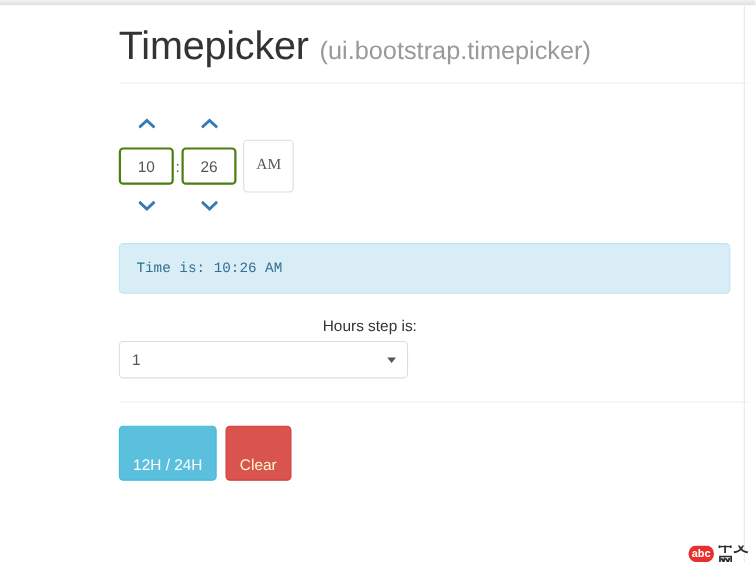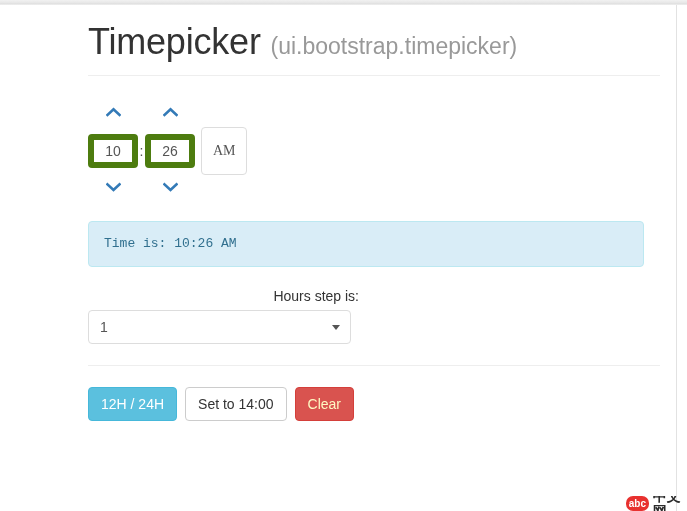--- a/index.html
+++ b/index.html
@@ -35,21 +35,21 @@
   #page {
     position: absolute;
     left: 0;
     top: 5px;
     width: 676px;
     height: 506px;
     background: #ffffff;
   }
   .container {
     position: absolute;
-    left: 88px;
+    left: 108px;
     top: 0;
     width: 572px;
   }
   
   .page-header {
     margin: 0;
     padding-top: 17px;
     padding-bottom: 9px;
     border-bottom: 1px solid #eeeeee;
     width: 572px;
@@ -88,21 +88,21 @@
     padding: 0;
   }
   .tp-btn-chevron svg { display: block; margin: 0 auto; }
   .tp-input {
     width: 50px;
     height: 34px;
     box-sizing: border-box;
     text-align: center;
     font-size: 14px;
     color: #555555;
-    border: 6px solid #4d7c0f;
+    border: 2px solid #4d7c0f;
     border-radius: 4px;
     background: #ffffff;
     font-family: "Liberation Sans", sans-serif;
     outline: none;
     padding: 4px;
   }
   .tp-colon {
     width: 7px;
     color: #555555;
     font-size: 14px;
@@ -209,21 +209,21 @@
     margin-top: 21px;
     display: flex;
     align-items: flex-start;
   }
   .btn {
     height: 34px;
     box-sizing: border-box;
     border-radius: 4px;
     font-size: 14px;
     line-height: 20px;
-    padding: 6px 12px;
+    padding: 24px 12px;
     font-family: "Liberation Sans", sans-serif;
     cursor: pointer;
     white-space: nowrap;
     border: 1px solid transparent;
   }
   .btn-info {
     background-color: #5bc0de;
     border-color: #46b8da;
     color: #ffffff;
   }
@@ -368,21 +368,20 @@
         </div>
       </div>
       <div class="step-col right">
       </div>
     </div>
 
     <hr class="divider">
 
     <div class="btn-row">
       <button class="btn btn-info">12H / 24H</button>
-      <button class="btn btn-default">Set to 14:00</button>
       <button class="btn btn-danger">Clear</button>
     </div>
 
   </div>
 </div>
 
 <div id="watermark">
   <div class="wm-badge">abc</div>
   <div class="wm-text">中文网</div>
 </div>

